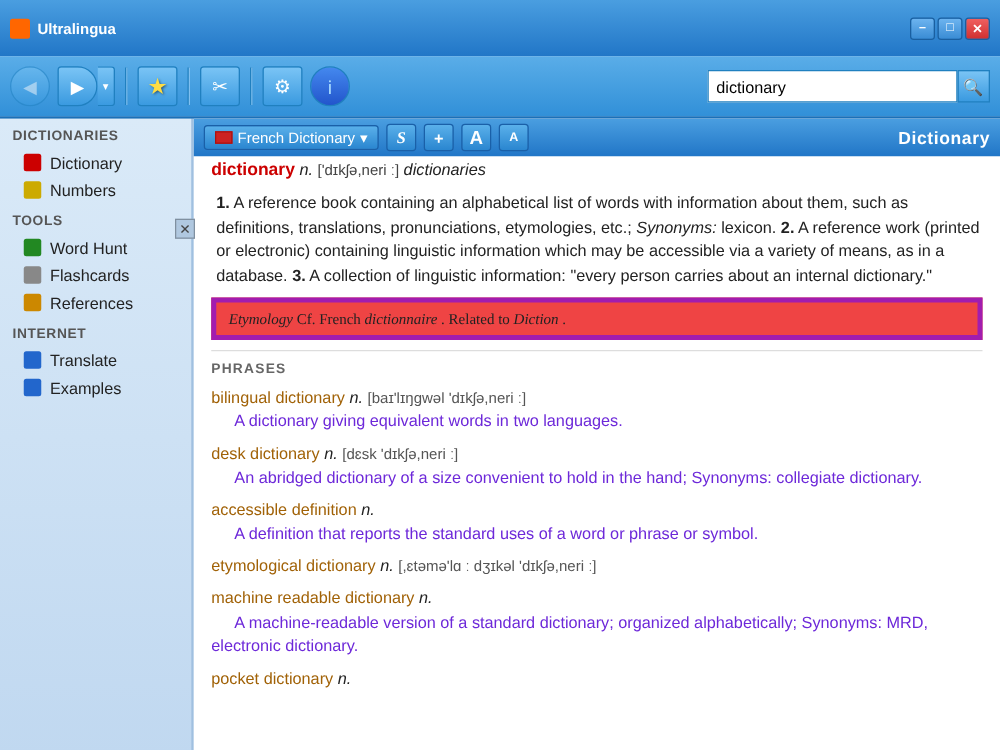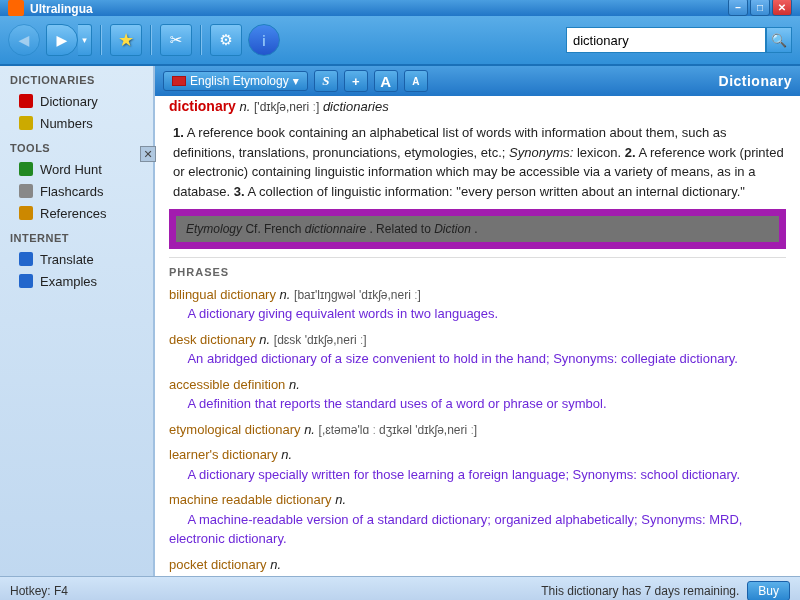--- a/index.html
+++ b/index.html
@@ -1,23 +1,23 @@
 <!DOCTYPE html>
 <html><head>
   <meta charset="utf-8">
   <style>
     * { margin: 0; padding: 0; box-sizing: border-box; }
     body { font-family: 'Segoe UI', Arial, sans-serif; font-size: 13px; background: #d6e4f5; width: 800px; height: 600px; overflow: hidden; }
 
     
     #titlebar {
       background: linear-gradient(to bottom, #4a9ee0, #2176c7);
-      height: 16px;
-      display: flex;
-      align-items: flex-end;
+      height: 45px;
+      display: flex;
+      align-items: center;
       padding: 0 8px;
       color: white;
       font-size: 12px;
       font-weight: bold;
       user-select: none;
     }
     #titlebar .title-icon {
       width: 16px; height: 16px;
       background: #ff6600;
       border-radius: 2px;
@@ -208,26 +208,27 @@
       margin-bottom: 6px;
     }
     .entry-word { font-weight: bold; color: #c00; font-size: 14px; }
     .entry-pos { color: #222; font-style: italic; }
     .entry-pron { color: #444; font-size: 12px; }
     .entry-plural { font-style: italic; color: #222; }
     .bold { font-weight: bold; }
     .italic { font-style: italic; }
 
     .etymology-box {
-      border: 7px solid #a21caf;
-      background: #737373;
+      border: 4px solid #a21caf;
+      background: #ef4444;
       padding: 4px 10px;
       margin: 8px 0;
       font-size: 12px;
       color: #222;
+      font-family: Liberation Serif, serif;
     }
     .etymology-box .etym-label { font-style: italic; }
 
     .phrases-header {
       font-size: 11px;
       font-weight: bold;
       color: #666;
       letter-spacing: 1px;
       margin: 6px 0 4px 0;
       border-top: 1px solid #ddd;
@@ -361,21 +362,21 @@
           <span class="icon-ex"></span>
         </span>
       <span>Examples</span>
     </div>
   </div>
 
   <div id="content">
     <div id="content-header">
       <div class="dict-selector">
         <span class="flag"></span>
-        <span>English Etymology</span>
+        <span>French Dictionary</span>
         <span>▾</span>
       </div>
       <div class="content-header-btn" style="font-style:italic; font-family:serif;">
         <span>S</span>
       </div>
       <div class="content-header-btn">
         <span>+</span>
       </div>
       <div class="content-header-btn" style="font-size:15px;">
         <span>A</span>
@@ -395,40 +396,39 @@
         <span class="entry-plural italic">dictionaries</span>
       </div>
       <div style="margin-left:4px; margin-bottom:4px;">
         <span class="bold">1.</span>
         <span>A reference book containing an alphabetical list of words with information about them, such as definitions, translations, pronunciations, etymologies, etc.;</span>
         <span class="italic">Synonyms:</span>
         <span>lexicon.</span>
         <span class="bold">2.</span>
         <span>A reference work (printed or electronic) containing linguistic information which may be accessible via a variety of means, as in a database.</span>
         <span class="bold">3.</span>
-        <span>A collection of linguistic information: "every person written about an internal dictionary."</span>
+        <span>A collection of linguistic information: "every person carries about an internal dictionary."</span>
       </div>
 
       <div class="etymology-box">
         <span class="etym-label italic">Etymology</span>
         <span>Cf. French</span>
         <span class="italic">dictionnaire</span>
         <span>. Related to</span>
         <span class="italic">Diction</span>
         <span>.</span>
       </div>
 
       <div class="phrases-header">PHRASES</div>
 
       <div id="phrases-container">
           <div class="phrase-entry"><span class="phrase-word">bilingual dictionary</span> <span class="phrase-pos">n.</span> <span class="phrase-pron">[baɪ'lɪŋgwəl 'dɪkʃə,neri ː]</span><br><span class="phrase-def">&nbsp;&nbsp;&nbsp;&nbsp;A dictionary giving equivalent words in two languages.</span></div>
           <div class="phrase-entry"><span class="phrase-word">desk dictionary</span> <span class="phrase-pos">n.</span> <span class="phrase-pron">[dɛsk 'dɪkʃə,neri ː]</span><br><span class="phrase-def">&nbsp;&nbsp;&nbsp;&nbsp;An abridged dictionary of a size convenient to hold in the hand; Synonyms: collegiate dictionary.</span></div>
           <div class="phrase-entry"><span class="phrase-word">accessible definition</span> <span class="phrase-pos">n.</span> <br><span class="phrase-def">&nbsp;&nbsp;&nbsp;&nbsp;A definition that reports the standard uses of a word or phrase or symbol.</span></div>
           <div class="phrase-entry"><span class="phrase-word">etymological dictionary</span> <span class="phrase-pos">n.</span> <span class="phrase-pron">[,ɛtəmə'lɑ ː dʒɪkəl 'dɪkʃə,neri ː]</span><br></div>
-          <div class="phrase-entry"><span class="phrase-word">learner's dictionary</span> <span class="phrase-pos">n.</span> <br><span class="phrase-def">&nbsp;&nbsp;&nbsp;&nbsp;A dictionary specially written for those learning a foreign language; Synonyms: school dictionary.</span></div>
           <div class="phrase-entry"><span class="phrase-word">machine readable dictionary</span> <span class="phrase-pos">n.</span> <br><span class="phrase-def">&nbsp;&nbsp;&nbsp;&nbsp;A machine-readable version of a standard dictionary; organized alphabetically; Synonyms: MRD, electronic dictionary.</span></div>
           <div class="phrase-entry"><span class="phrase-word">pocket dictionary</span> <span class="phrase-pos">n.</span> </div>
         </div>
     </div>
   </div>
 </div>
 
 <div id="statusbar">
   <span class="hotkey">Hotkey: F4</span>
   <div class="status-right">

